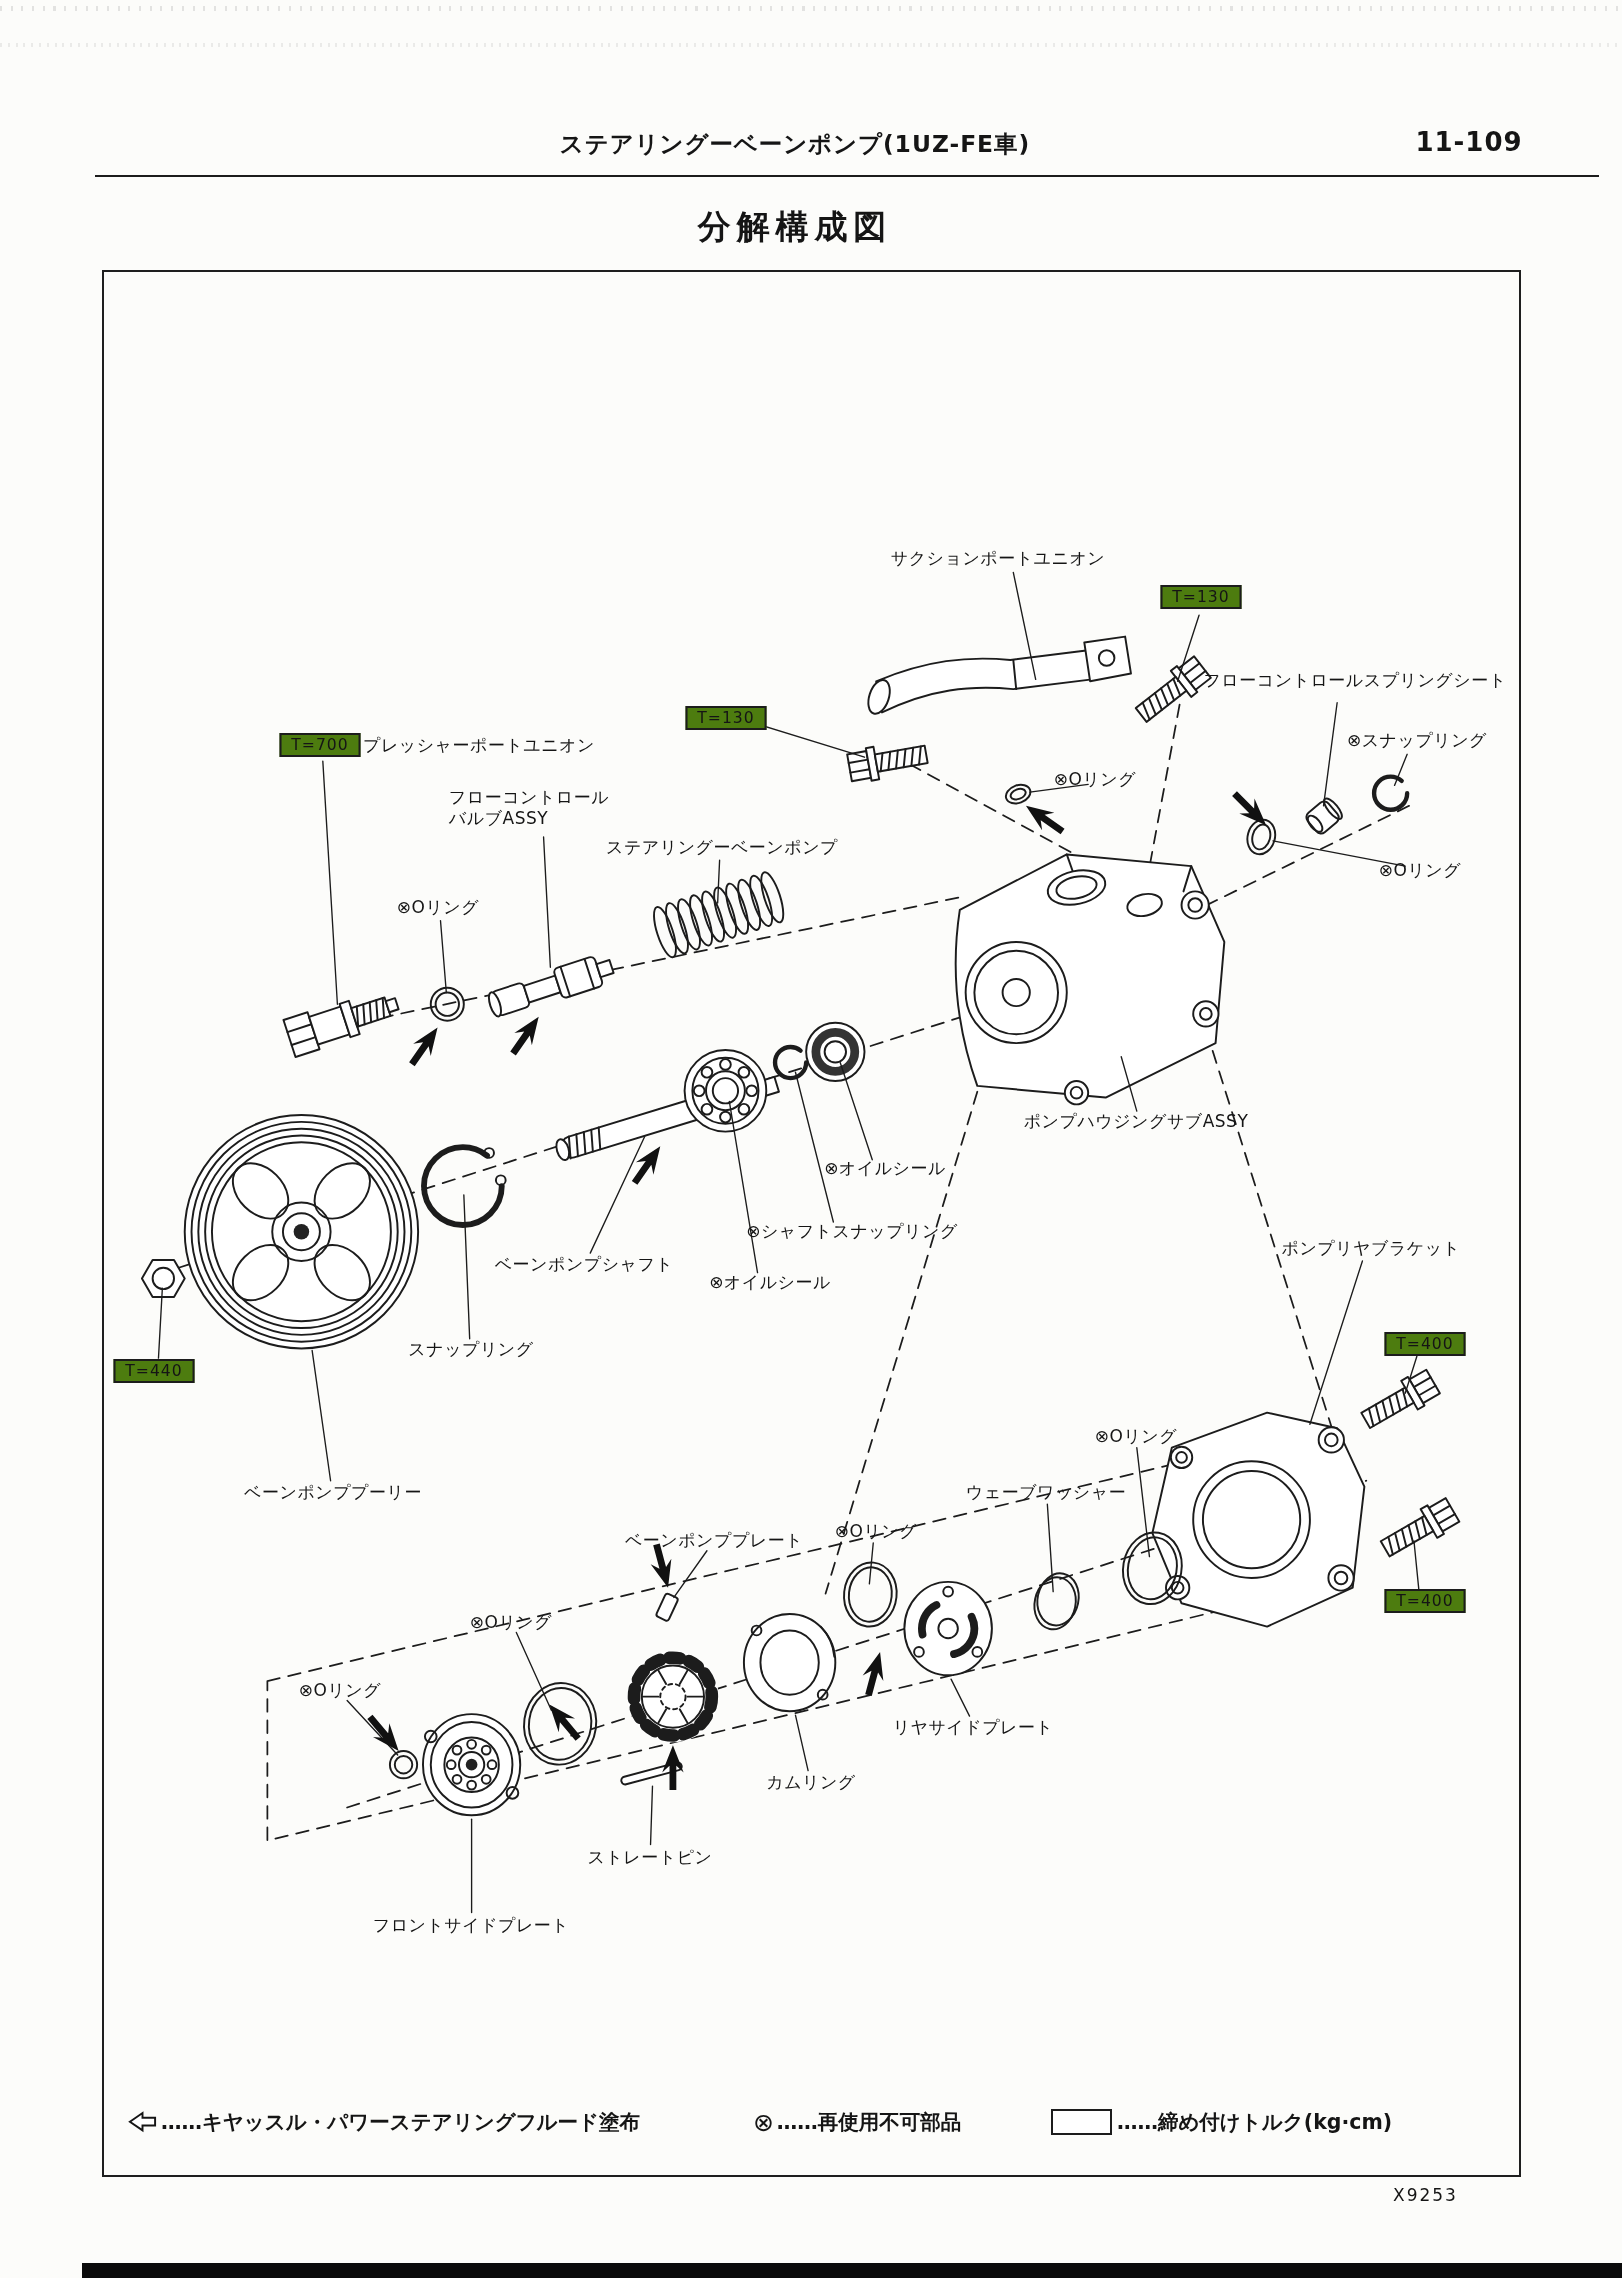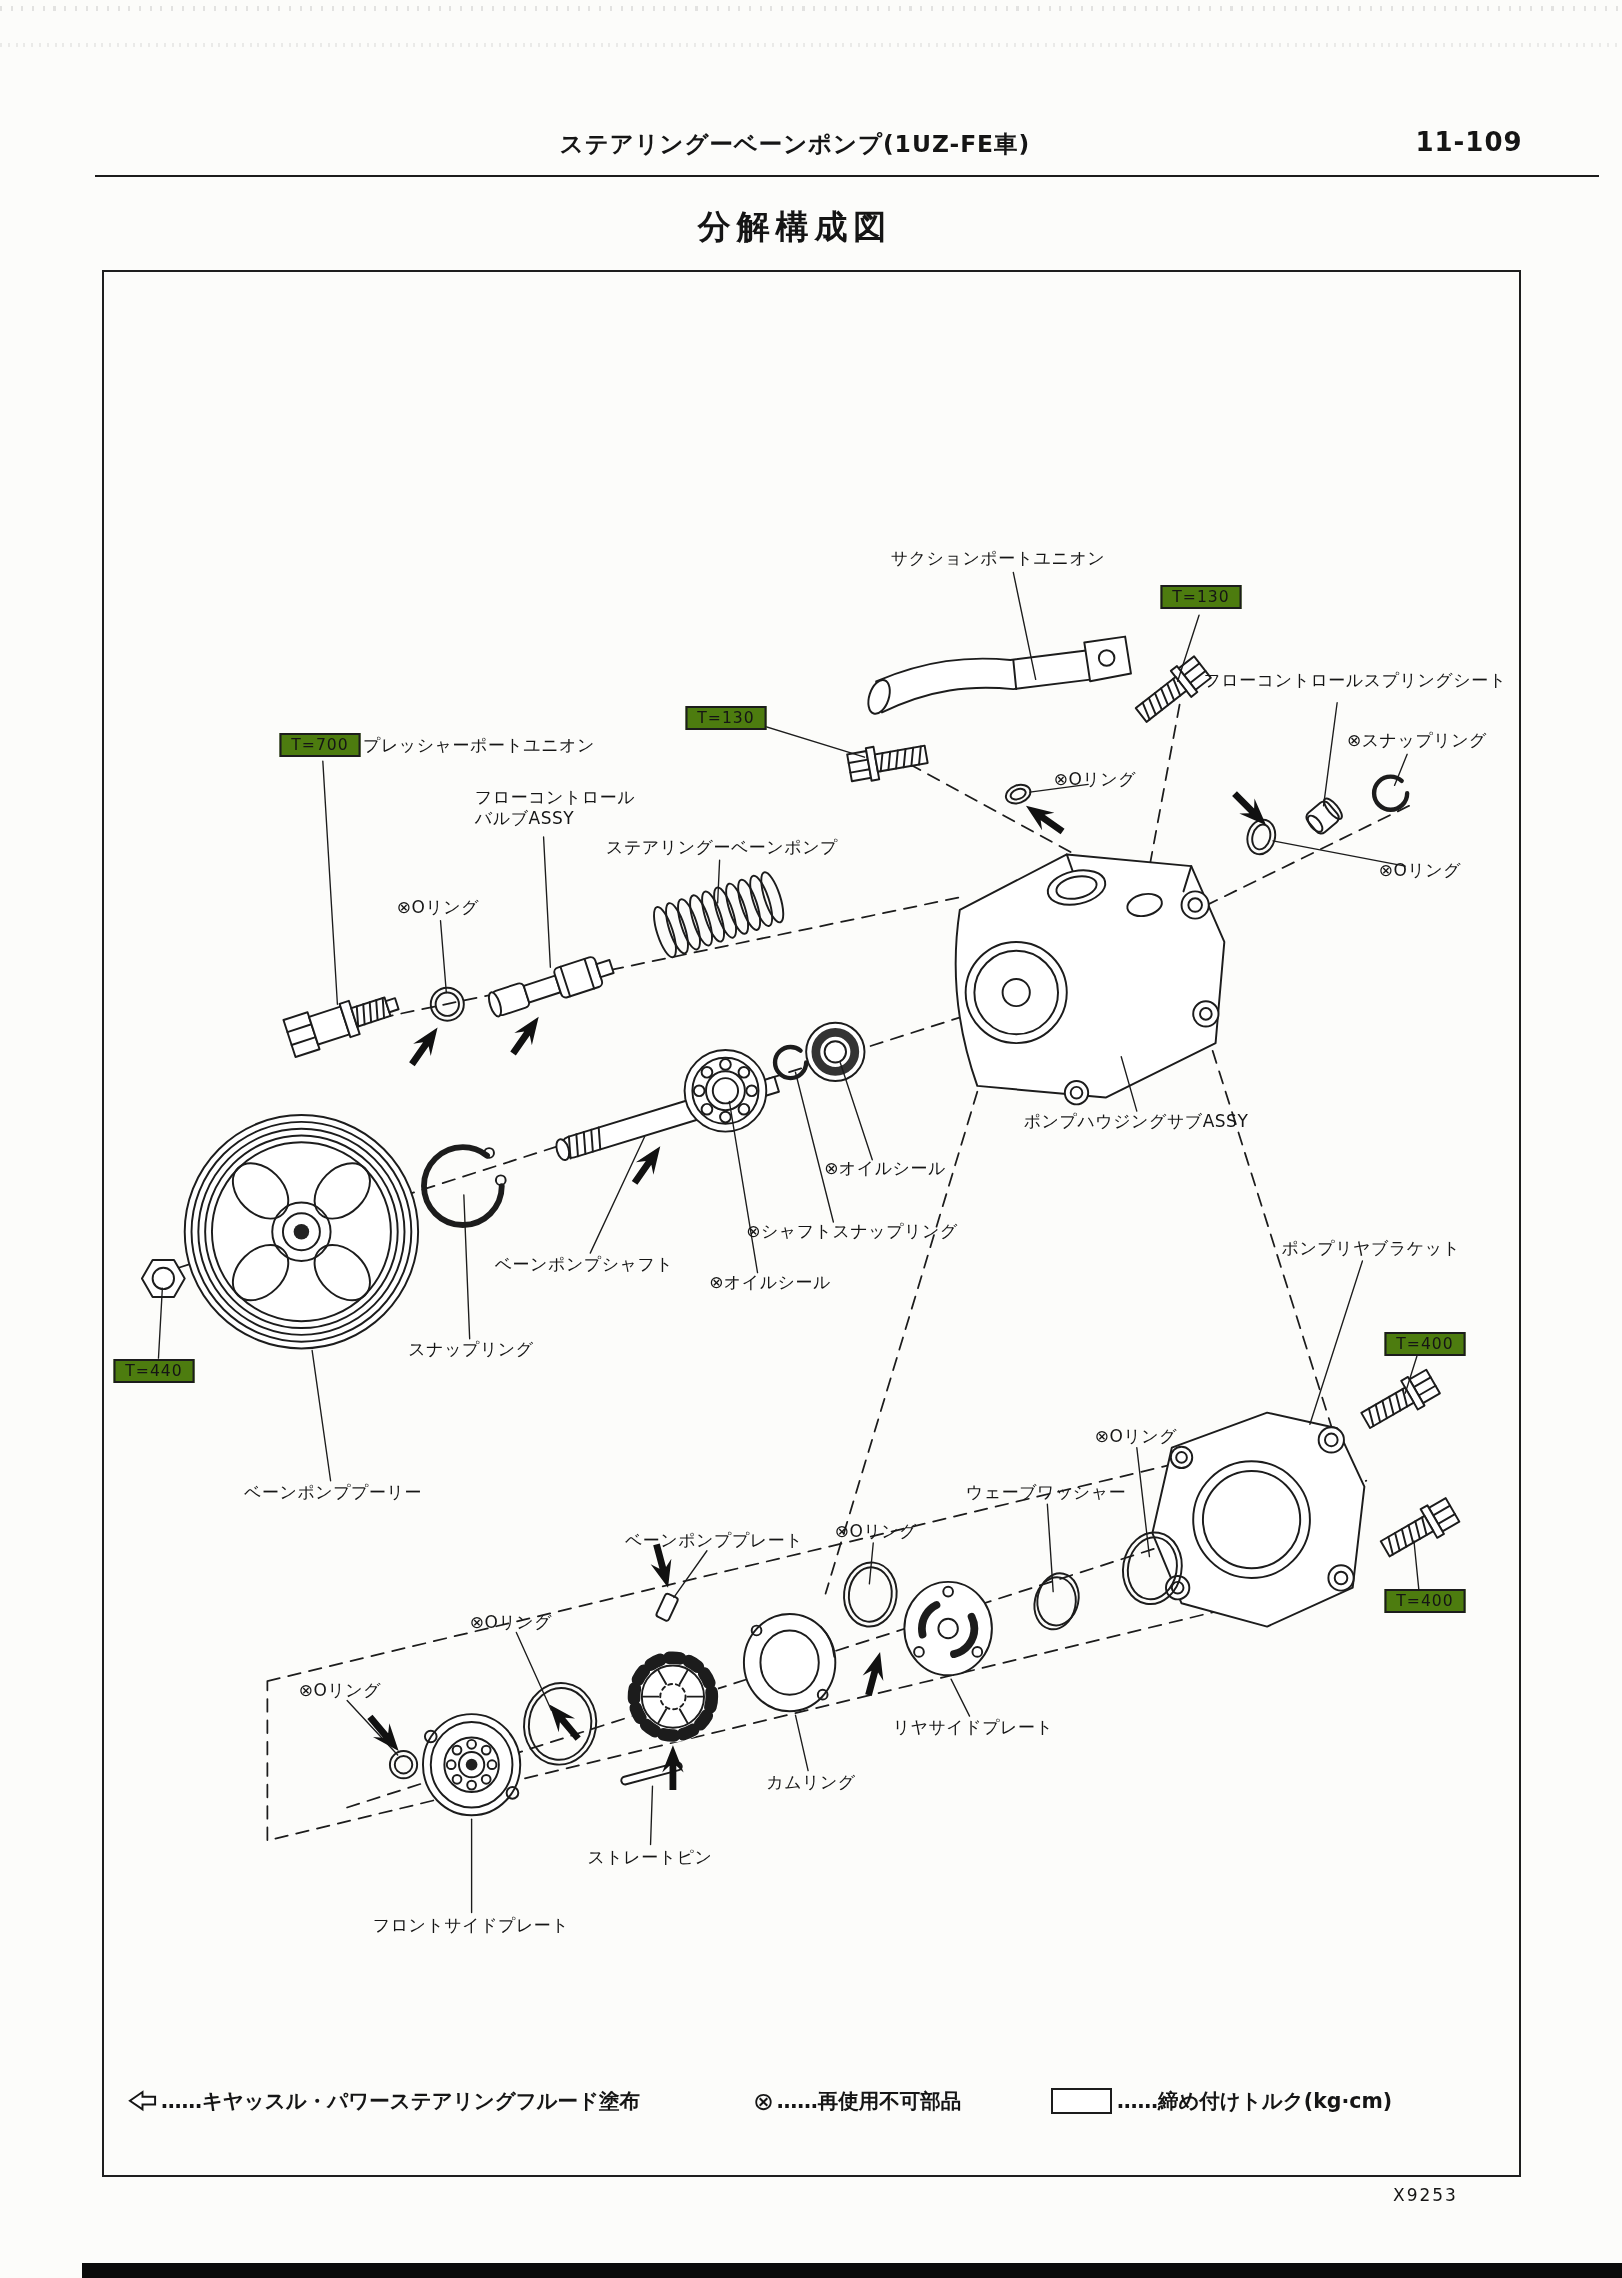--- a/index.html
+++ b/index.html
@@ -23,21 +23,21 @@
   .diagram-box{position:absolute;left:102px;top:270px;width:1419px;height:1907px;
     border:2.4px solid #1e1e1e;box-sizing:border-box;background:#fcfcfa;}
   .diagram-box svg{position:absolute;left:0;top:0;width:100%;height:100%;}
   .lbl{position:absolute;transform:translate(-50%,-50%);font-size:17px;
     letter-spacing:0.5px;white-space:nowrap;}
   .lbl.multiline{white-space:pre-line;text-align:left;line-height:1.25;}
   .lbl.left-anchor{transform:translate(0,-50%);}
   .tq{position:absolute;transform:translate(-50%,-50%);border:2px solid #1c1c1c;
     background:#4d7c0f;font-size:15.6px;padding:1px 9.8px;letter-spacing:1px;white-space:nowrap;}
   .legend-item{position:absolute;transform:translate(0,-50%);display:flex;align-items:center;
-    gap:2.9px;font-size:20.5px;font-weight:bold;white-space:nowrap;}
+    gap:2.9px;font-size:20.5px;font-weight:bold;white-space:nowrap;margin-top:21px;}
   .legend-symbol{font-size:25px;font-weight:normal;line-height:1;}
   .legend-box{display:inline-block;width:57px;height:21.5px;border:2px solid #1c1c1c;background:#fff;margin-right:2px;}
   .figure-code{position:absolute;left:1393px;top:2185px;font-size:17px;letter-spacing:2px;}
 </style>
 </head>
 <body>
 
 <div class="page">
 
   <div class="scan-noise"></div>
@@ -382,21 +382,21 @@
         <use href="#arrow" transform="translate(458 1472) rotate(-130)"></use>
       </g>
     </svg>
   </div>
 
   <div class="lbl" style="left:998px;top:558px">サクションポートユニオン</div>
   <div class="lbl" style="left:1355px;top:680px">フローコントロールスプリングシート</div>
   <div class="lbl" style="left:1417px;top:740px">⊗スナップリング</div>
   <div class="lbl" style="left:1095px;top:779px">⊗Oリング</div>
   <div class="lbl left-anchor" style="left:363px;top:745px">プレッシャーポートユニオン</div>
-  <div class="lbl multiline" style="left:555px;top:808px">フローコントロール
+  <div class="lbl multiline" style="left:529px;top:808px">フローコントロール
 バルブASSY</div>
   <div class="lbl" style="left:722px;top:847px">ステアリングーベーンポンプ</div>
   <div class="lbl" style="left:1420px;top:870px">⊗Oリング</div>
   <div class="lbl" style="left:438px;top:907px">⊗Oリング</div>
   <div class="lbl" style="left:1136px;top:1121px">ポンプハウジングサブASSY</div>
   <div class="lbl" style="left:885px;top:1168px">⊗オイルシール</div>
   <div class="lbl" style="left:852px;top:1231px">⊗シャフトスナップリング</div>
   <div class="lbl" style="left:584px;top:1264px">ベーンポンプシャフト</div>
   <div class="lbl" style="left:770px;top:1282px">⊗オイルシール</div>
   <div class="lbl" style="left:1371px;top:1248px">ポンプリヤブラケット</div>

